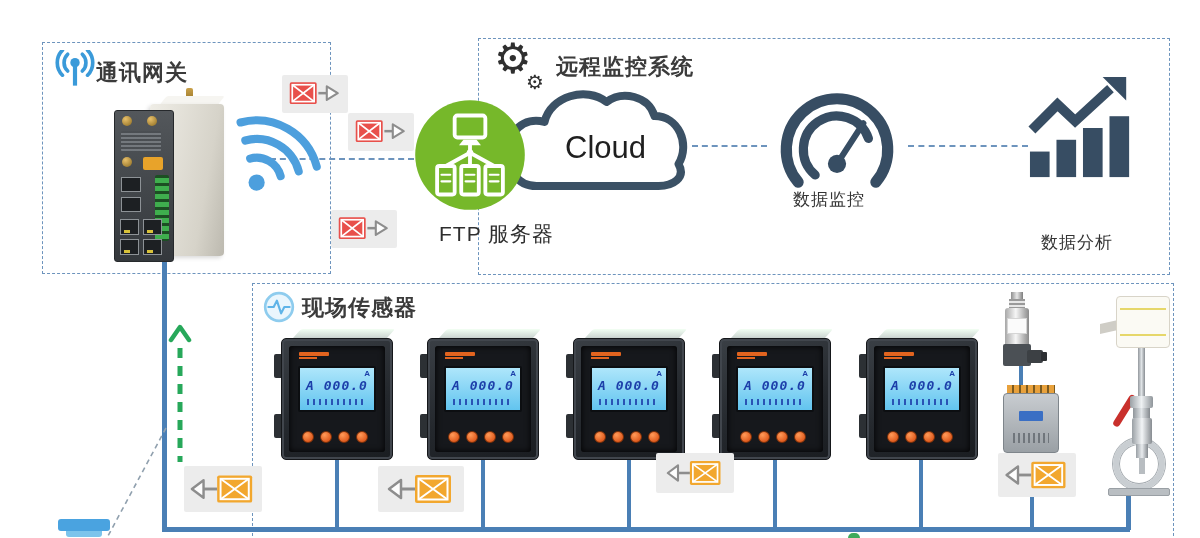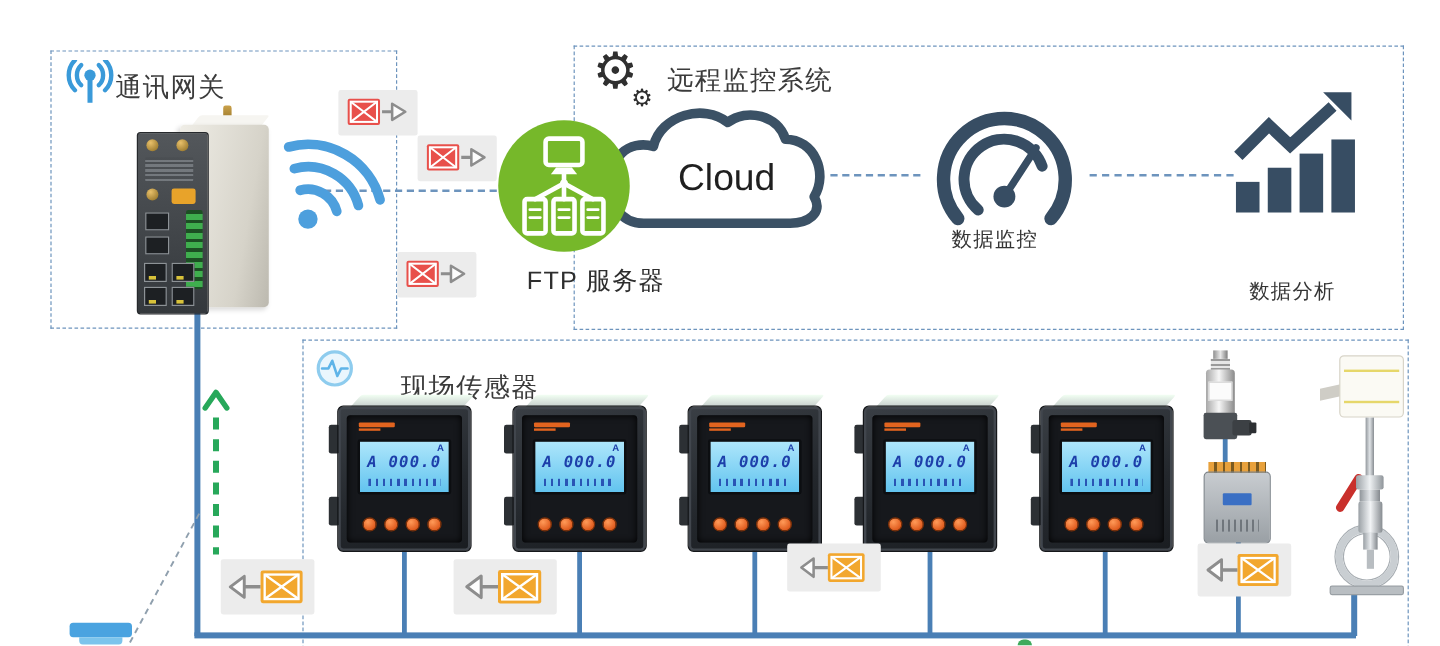--- a/index.html
+++ b/index.html
@@ -1,21 +1,21 @@
 <!DOCTYPE html>
 <html><head>
 <meta charset="utf-8">
 <style>
   html,body{margin:0;padding:0;}
   body{width:1200px;height:538px;position:relative;overflow:hidden;background:#ffffff;
        font-family:"Liberation Sans","DejaVu Sans",sans-serif;color:#3a3a3a;}
   .abs{position:absolute;}
   
   .gbox{position:absolute;border:1px dashed #6d94bd;background:transparent;}
-  .gbox-title{position:absolute;font-size:22px;font-weight:400;color:#3b3b3b;letter-spacing:1px;white-space:nowrap;}
+  .gbox-title{position:absolute;font-size:22px;font-weight:700;color:#3b3b3b;letter-spacing:1px;white-space:nowrap;}
   
   .blue-line{position:absolute;background:#4a7fb5;}
   .dash-h{position:absolute;border-top:2px dashed #6d94bd;height:0;}
   
   .icon-label{position:absolute;font-size:17px;color:#343434;letter-spacing:1px;white-space:nowrap;}
   .big-label{position:absolute;font-size:21px;color:#2e2e2e;letter-spacing:1px;white-space:nowrap;}
   .cloud-word{position:absolute;font-size:31px;color:#1f1f1f;}
   
   .chip{position:absolute;background:#ececec;border-radius:2px;padding:3px 4px;box-sizing:border-box;}
   .chip svg{display:block;width:100%;height:100%;}
@@ -119,21 +119,21 @@
 <div class="gbox-title" style="left:96px;top:58px;">通讯网关</div>
 
 <div class="gear-big">⚙</div>
 <div class="gear-small">⚙</div>
 <div class="gbox-title" style="left:556px;top:52px;">远程监控系统</div>
 
 <svg class="abs" style="left:262px;top:290px;" width="34" height="34" viewBox="0 0 32 32">
   <circle cx="16" cy="16" r="13" fill="#eaf6fd" stroke="#8eccee" stroke-width="2.5"></circle>
   <polyline points="6,16 11,16 14,10 18,22 21,16 26,16" fill="none" stroke="#5fb4e8" stroke-width="2" stroke-linejoin="round" stroke-linecap="round"></polyline>
 </svg>
-<div class="gbox-title" style="left:302px;top:308px;margin-left:32px;">现场传感器</div>
+<div class="gbox-title" style="left:302px;top:293px;">现场传感器</div>
 
 <div class="blue-line" style="left:162px;top:186px;width:5px;height:344px;"></div>
 <div class="blue-line" style="left:162px;top:527px;width:968px;height:5px;"></div>
 <div class="blue-line" style="left:1126px;top:492px;width:5px;height:38px;"></div>
 <div class="blue-line" style="left:335px;top:458px;width:4px;height:70px;"></div>
 <div class="blue-line" style="left:481px;top:458px;width:4px;height:70px;"></div>
 <div class="blue-line" style="left:627px;top:458px;width:4px;height:70px;"></div>
 <div class="blue-line" style="left:773px;top:458px;width:4px;height:70px;"></div>
 <div class="blue-line" style="left:919px;top:458px;width:4px;height:70px;"></div>
 <div class="blue-line" style="left:1019px;top:364px;width:4px;height:24px;"></div>

